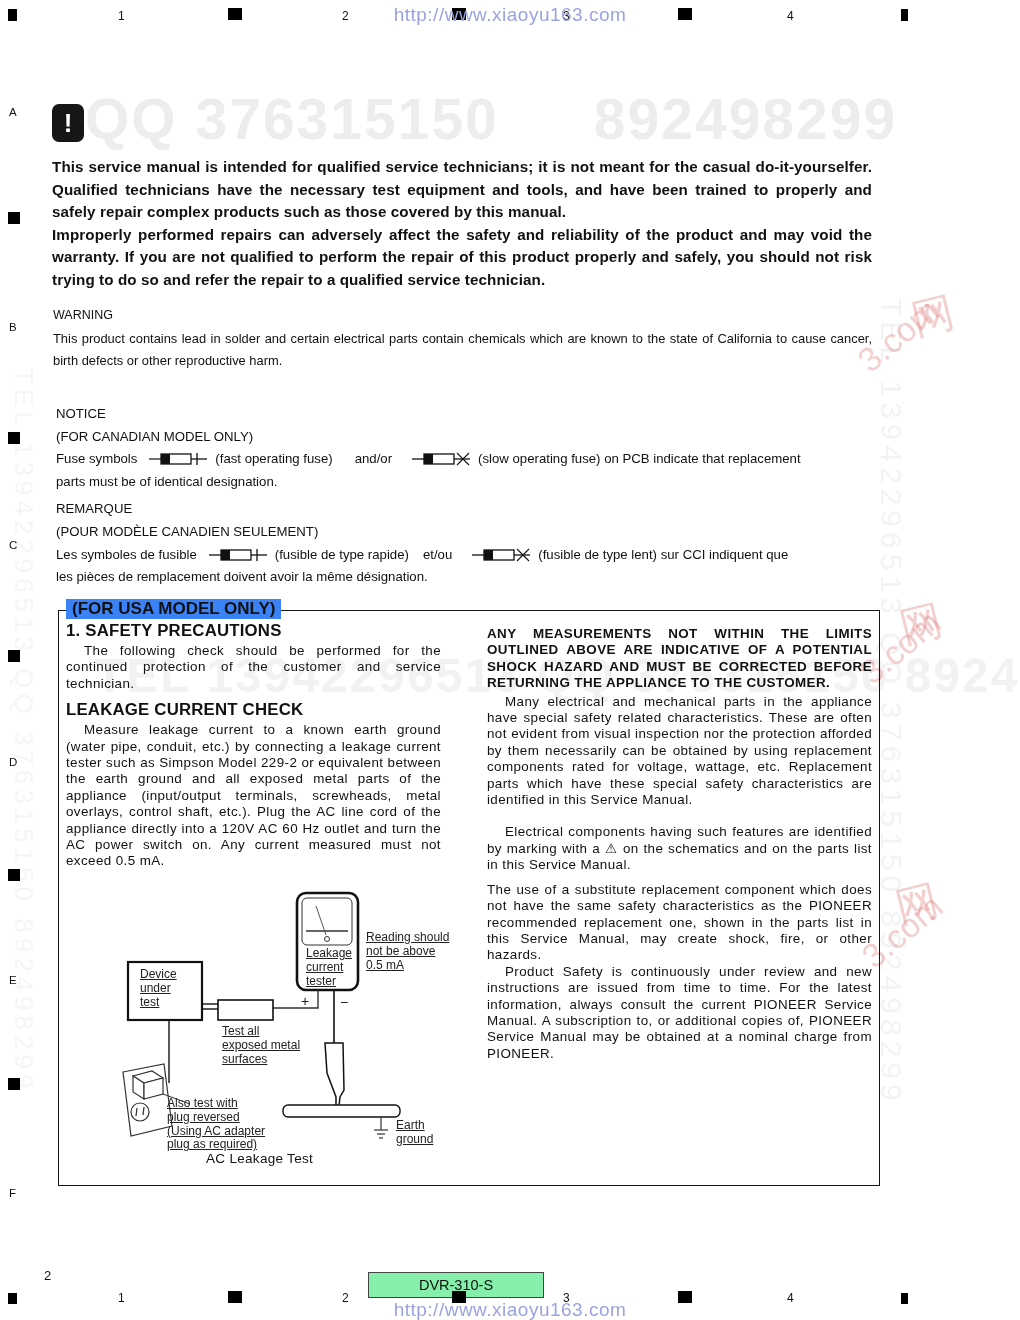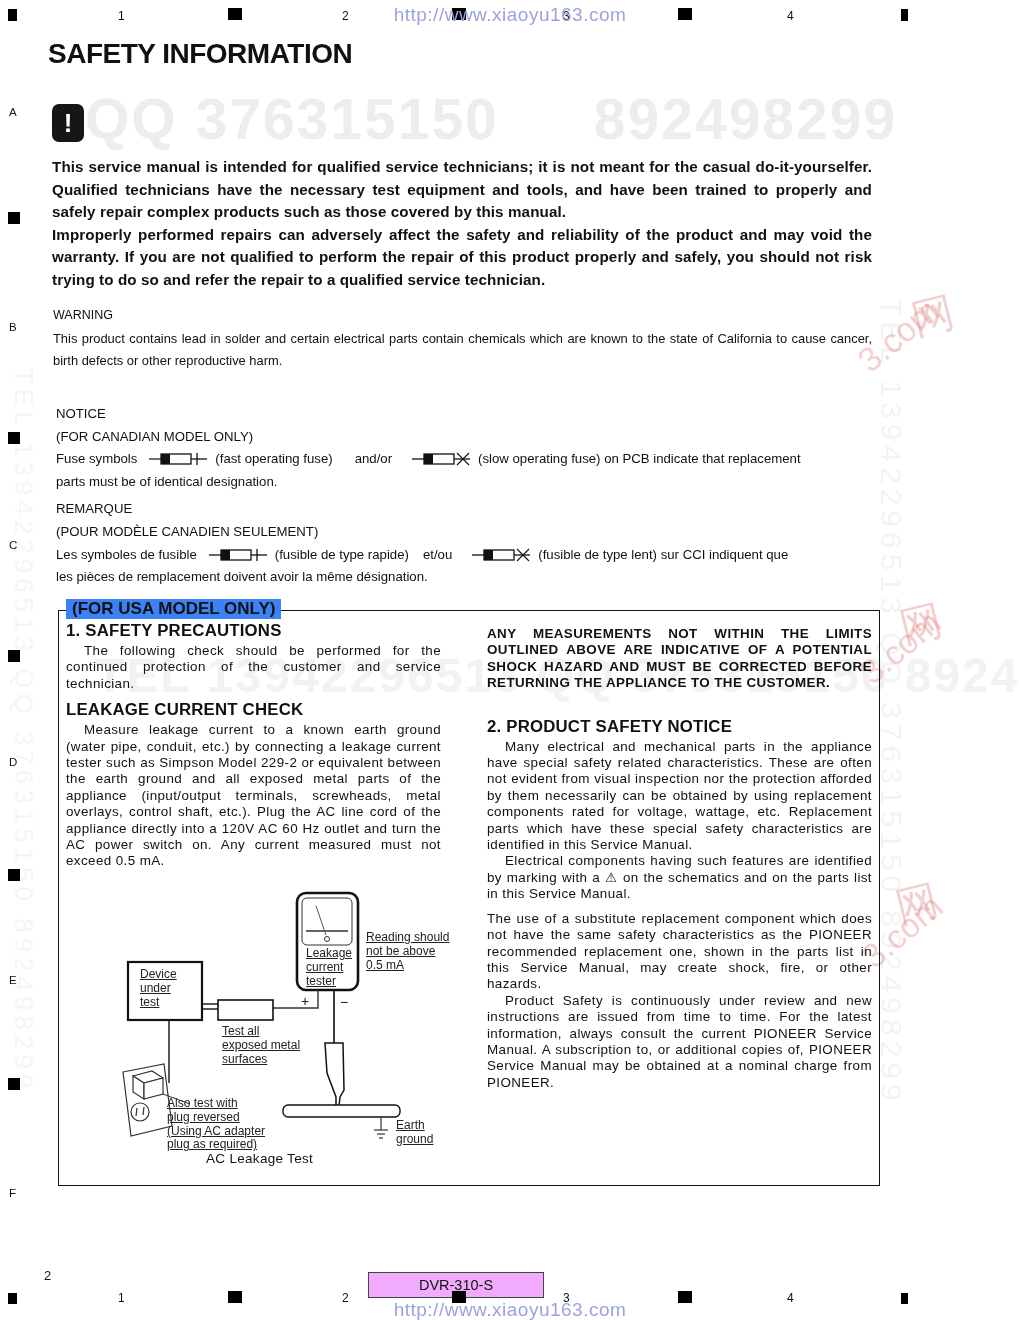--- a/index.html
+++ b/index.html
@@ -27,21 +27,21 @@
   .legend{position:absolute;left:66px;top:599px;background:#3b82f6;padding:0 6px;font-weight:bold;font-size:17px;}
   .col{position:absolute;}
   .col h3{margin:0;font-size:16.8px;letter-spacing:.2px;}
   .col p{margin:2px 0 0 0;font-size:13.4px;line-height:16.4px;text-align:justify;letter-spacing:.4px;}
   .indent{text-indent:18px;}
   .shock{font-weight:bold;font-size:17.2px;line-height:22.8px;text-align:justify;letter-spacing:.1px;margin:0;}
   .diag-label{position:absolute;font-size:12px;line-height:13.8px;color:#222;text-decoration:underline;}
   .pm{position:absolute;font-size:14px;color:#222;}
   .caption{position:absolute;left:206px;top:1151px;font-size:13.5px;letter-spacing:.3px;}
   .pagenum{position:absolute;left:44px;top:1268px;font-size:13px;}
-  .modelbox{position:absolute;left:368px;top:1272px;width:174px;height:24px;background:#f0abfc;border:1px solid #444;
+  .modelbox{position:absolute;left:368px;top:1272px;width:174px;height:24px;background:#86efac;border:1px solid #444;
             display:flex;align-items:center;justify-content:center;font-size:14.5px;}
   svg .ln{stroke:#222;fill:none;}
 </style>
 </head>
 <body>
 
 <div class="page">
 
   <div class="wm-big" style="top:86px;left:85px;font-size:57px;">
     <span>QQ 376315150</span><span style="display:inline-block;width:95px;"></span><span>892498299</span>
@@ -73,21 +73,20 @@
   <span class="marginletter" style="top:539px;">C</span>
   <span class="marginletter" style="top:756px;">D</span>
   <span class="marginletter" style="top:974px;">E</span>
   <span class="marginletter" style="top:1187px;">F</span>
   <div class="regsq" style="left:8px;top:212px;width:12px;height:12px;"></div>
   <div class="regsq" style="left:8px;top:432px;width:12px;height:12px;"></div>
   <div class="regsq" style="left:8px;top:650px;width:12px;height:12px;"></div>
   <div class="regsq" style="left:8px;top:869px;width:12px;height:12px;"></div>
   <div class="regsq" style="left:8px;top:1078px;width:12px;height:12px;"></div>
 
-  <h1 class="title" style="margin:0;">SAFETY INFORMATION</h1>
   <div class="warnicon">
       <span>!</span>
     </div>
   <div class="intro preline">This service manual is intended for qualified service technicians; it is not meant for the casual do-it-yourselfer. Qualified technicians have the necessary test equipment and tools, and have been trained to properly and safely repair complex products such as those covered by this manual.
 Improperly performed repairs can adversely affect the safety and reliability of the product and may void the warranty. If you are not qualified to perform the repair of this product properly and safely, you should not risk trying to do so and refer the repair to a qualified service technician.</div>
 
   <div class="abs smallhead" style="left:53px;top:308px;font-size:12.5px;">WARNING</div>
   <div class="abs bodytxt" style="left:53px;top:328px;width:819px;text-align:justify;">This product contains lead in solder and certain electrical parts contain chemicals which are known to the state of California to cause cancer, birth defects or other reproductive harm.</div>
 
   <div class="abs" style="left:56px;top:406px;font-size:13.2px;">NOTICE</div>
@@ -145,23 +144,22 @@
 
   <div class="col" style="left:66px;top:621px;width:375px;">
     <h3>1. SAFETY PRECAUTIONS</h3>
     <p class="indent">The following check should be performed for the continued protection of the customer and service technician.</p>
     <h3 style="margin-top:8px;">LEAKAGE CURRENT CHECK</h3>
     <p class="indent">Measure leakage current to a known earth ground (water pipe, conduit, etc.) by connecting a leakage current tester such as Simpson Model 229-2 or equivalent between the earth ground and all exposed metal parts of the appliance (input/output terminals, screwheads, metal overlays, control shaft, etc.). Plug the AC line cord of the appliance directly into a 120V AC 60 Hz outlet and turn the AC power switch on. Any current measured must not exceed 0.5 mA.</p>
   </div>
 
   <div class="col" style="left:487px;top:624px;width:385px;">
     <p class="shock">ANY MEASUREMENTS NOT WITHIN THE LIMITS OUTLINED ABOVE ARE INDICATIVE OF A POTENTIAL SHOCK HAZARD AND MUST BE CORRECTED BEFORE RETURNING THE APPLIANCE TO THE CUSTOMER.</p>
-    <h3 style="margin-top:25px;">2. PRODUCT SAFETY NOTICE</h3>
     <p class="indent">Many electrical and mechanical parts in the appliance have special safety related characteristics. These are often not evident from visual inspection nor the protection afforded by them necessarily can be obtained by using replacement components rated for voltage, wattage, etc. Replacement parts which have these special safety characteristics are identified in this Service Manual.</p>
-    <p class="indent" style="margin-top:0;"><span>Electrical components having such features are identified by marking with a </span><span>⚠</span><span> on the schematics and on the parts list in this Service Manual.</span></p>
+    <p class="indent" style="margin-top:16px;"><span>Electrical components having such features are identified by marking with a </span><span>⚠</span><span> on the schematics and on the parts list in this Service Manual.</span></p>
     <p style="margin-top:8px;">The use of a substitute replacement component which does not have the same safety characteristics as the PIONEER recommended replacement one, shown in the parts list in this Service Manual, may create shock, fire, or other hazards.</p>
     <p class="indent" style="margin-top:0;">Product Safety is continuously under review and new instructions are issued from time to time. For the latest information, always consult the current PIONEER Service Manual. A subscription to, or additional copies of, PIONEER Service Manual may be obtained at a nominal charge from PIONEER.</p>
   </div>
 
   <svg class="abs" style="left:100px;top:890px;" width="360" height="285" viewBox="0 0 360 285">
 
     <rect x="197" y="3" width="61" height="97" rx="9" fill="#fff" stroke="#111" stroke-width="2.6"></rect>
     <rect x="202" y="8" width="50" height="47" rx="5" fill="#fff" stroke="#333" stroke-width="1"></rect>
     <line x1="206" y1="41" x2="248" y2="41" stroke="#333" stroke-width="1.4"></line>
     <line x1="216" y1="16" x2="226" y2="45" stroke="#555" stroke-width="1"></line>

